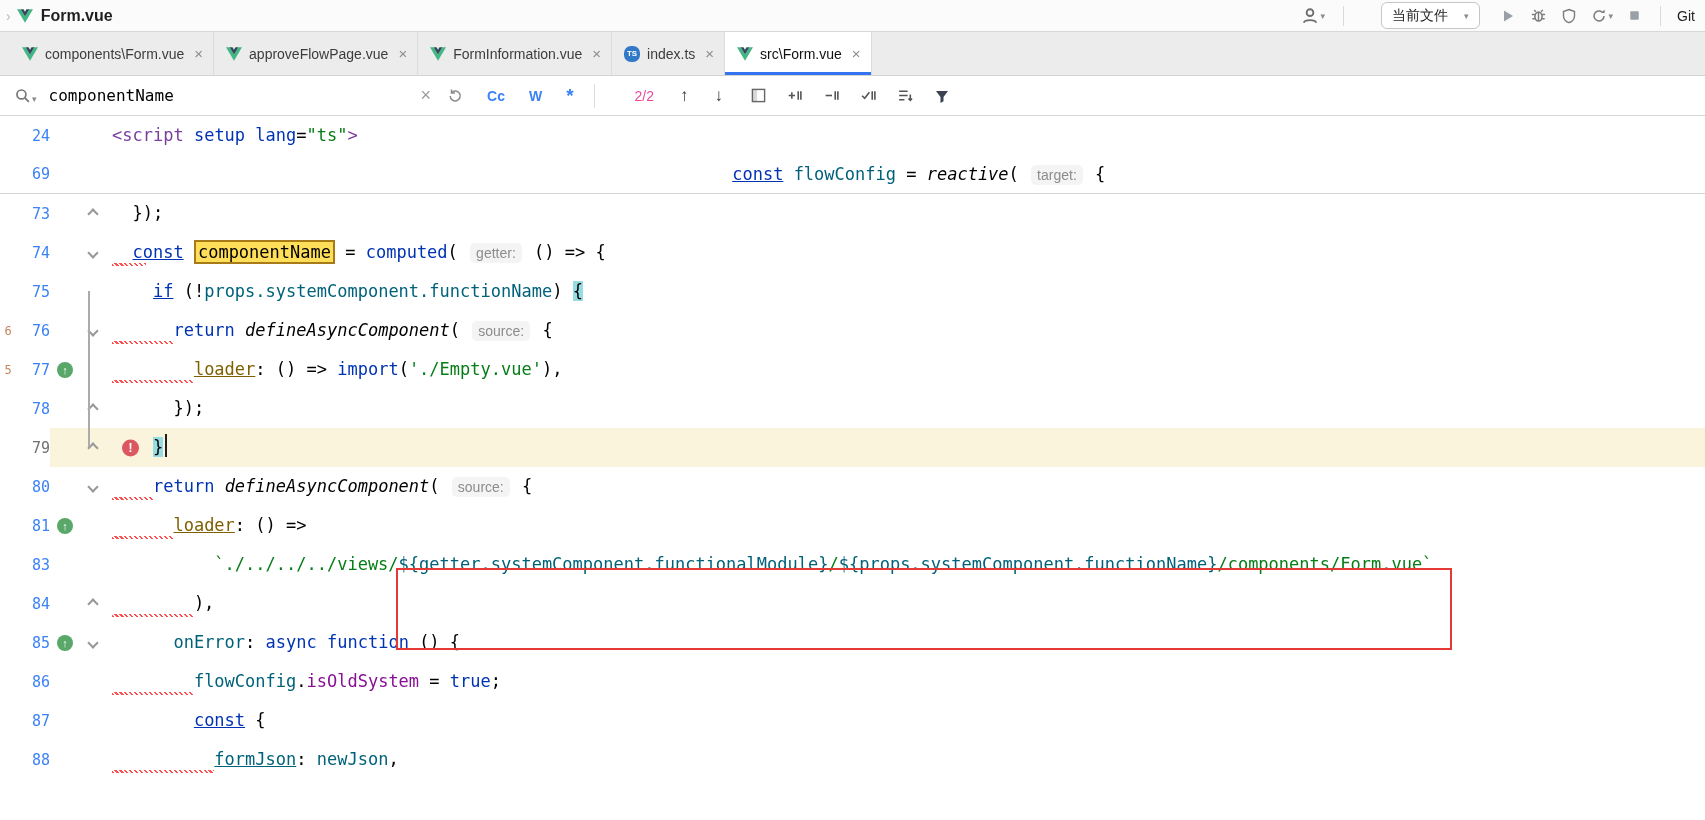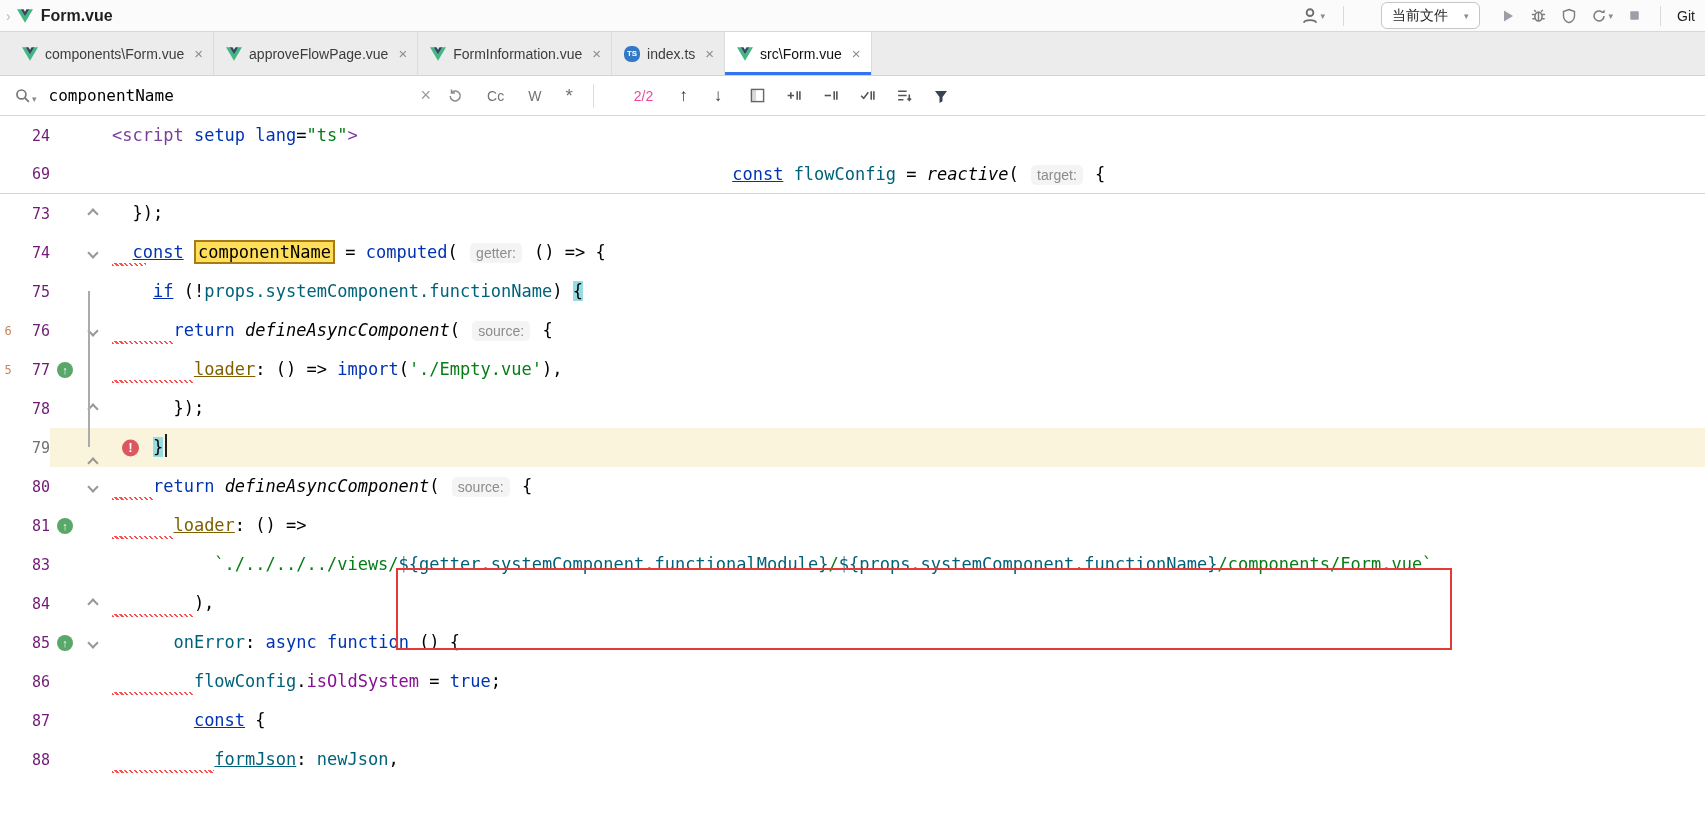--- a/index.html
+++ b/index.html
@@ -37,37 +37,37 @@
   .tsicon{width:16px;height:16px;background:#3178C6;color:#fff;font-size:8px;font-weight:bold;
           border-radius:7px;display:inline-flex;align-items:center;justify-content:center;}
 
   
   .searchbar{height:40px;display:flex;align-items:center;background:#fff;
              border-bottom:1px solid #d8d8d8;font-size:15px;padding-left:14px;}
   .sicon{display:inline-flex;align-items:flex-end;gap:1px;}
   .query{font-family:"DejaVu Sans Mono",monospace;font-size:16px;color:#000;width:372px;margin-left:12px;}
   .sclear{color:#9a9a9a;font-size:18px;}
   .shist{margin-left:16px;display:inline-flex;}
-  .tg{color:#737373;font-weight:normal;font-size:14px;margin-left:24px;}
+  .tg{color:#3b82f6;font-weight:bold;font-size:14px;margin-left:24px;}
   .tg.big{font-size:19px;}
   .vsep{width:1px;height:24px;background:#dcdcdc;margin-left:20px;}
   .scount{color:#ec4899;margin-left:40px;font-size:14px;}
   .arrow{color:#333;font-size:17px;margin-left:26px;}
   .sq-icon{margin-left:28px;display:inline-flex;}
   .sicon2{margin-left:20px;display:inline-flex;}
 
   
   .editor{position:relative;background:#fff;}
   .line{display:flex;height:39px;align-items:center;position:relative;}
-  .line.current{background:var(--current-line);align-items:flex-end;}
+  .line.current{background:var(--current-line);}
   .line.sep{border-bottom:1px solid #d6d6d6;text-align:center;}
   .edge{width:16px;height:100%;display:flex;align-items:center;justify-content:center;
         font:12px "DejaVu Sans Mono",monospace;color:#C4845C;background:#fff;flex:none;}
   .lnum{width:34px;height:100%;display:flex;align-items:center;justify-content:flex-end;
-        color:#701a75;font:15px "DejaVu Sans Mono",monospace;background:#fff;flex:none;}
+        color:#3b82f6;font:15px "DejaVu Sans Mono",monospace;background:#fff;flex:none;}
   .line.current .lnum{color:#707070;}
   .gA{width:30px;display:flex;justify-content:center;flex:none;}
   .gF{width:26px;display:flex;justify-content:center;flex:none;}
   .code{flex:1;margin:0;padding:0 0 0 6px;font:17px/39px "DejaVu Sans Mono",monospace;
         white-space:pre;color:#000;overflow:hidden;}
   .chev{width:8px;height:8px;border-right:2px solid #989898;border-bottom:2px solid #989898;}
   .chev.down{transform:rotate(45deg);}
   .chev.up{transform:rotate(-135deg);}
   .impl{width:16px;height:16px;border-radius:50%;background:var(--impl-green);color:#fff;
         font-size:11px;line-height:16px;text-align:center;font-weight:bold;}

